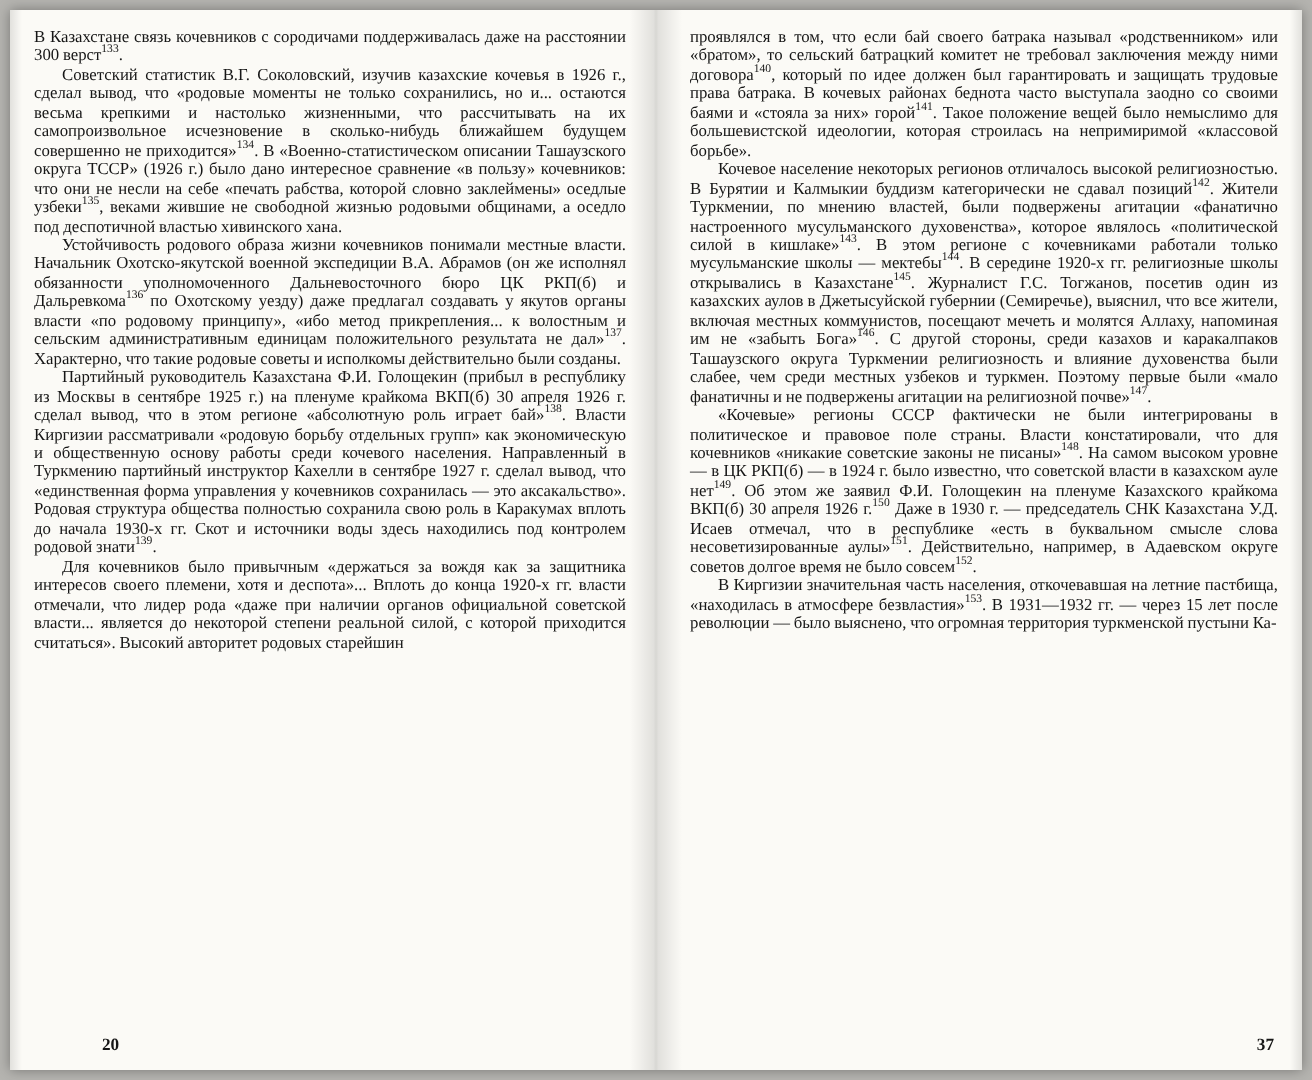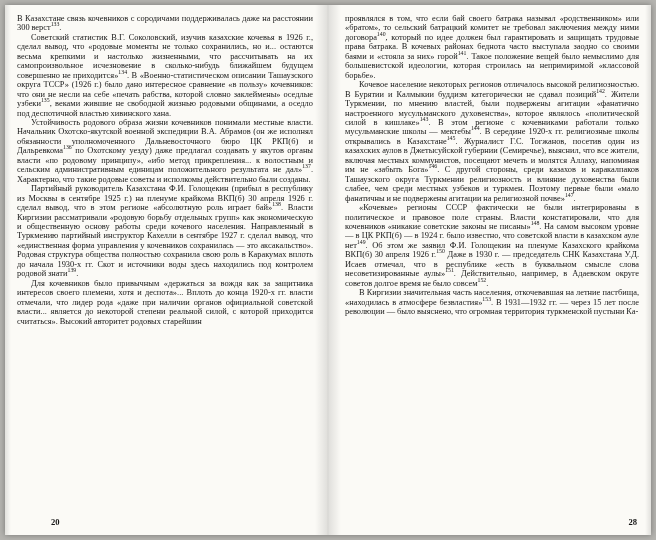--- a/index.html
+++ b/index.html
@@ -92,18 +92,18 @@
       </div>
     <div class="page-number num-left">20</div>
   </div>
   <div class="page right">
     <div class="page-body">
         <p class="noindent">проявлялся в том, что если бай своего батрака называл «родственником» или «братом», то сельский батрацкий комитет не требовал заключения между ними договора<sup>140</sup>, который по идее должен был гарантировать и защищать трудовые права батрака. В кочевых районах беднота часто выступала заодно со своими баями и «стояла за них» горой<sup>141</sup>. Такое положение вещей было немыслимо для большевистской идеологии, которая строилась на непримиримой «классовой борьбе».</p>
         <p>Кочевое население некоторых регионов отличалось высокой религиозностью. В Бурятии и Калмыкии буддизм категорически не сдавал позиций<sup>142</sup>. Жители Туркмении, по мнению властей, были подвержены агитации «фанатично настроенного мусульманского духовенства», которое являлось «политической силой в кишлаке»<sup>143</sup>. В этом регионе с кочевниками работали только мусульманские школы — мектебы<sup>144</sup>. В середине 1920-х гг. религиозные школы открывались в Казахстане<sup>145</sup>. Журналист Г.С. Тогжанов, посетив один из казахских аулов в Джетысуйской губернии (Семиречье), выяснил, что все жители, включая местных коммунистов, посещают мечеть и молятся Аллаху, напоминая им не «забыть Бога»<sup>146</sup>. С другой стороны, среди казахов и каракалпаков Ташаузского округа Туркмении религиозность и влияние духовенства были слабее, чем среди местных узбеков и туркмен. Поэтому первые были «мало фанатичны и не подвержены агитации на религиозной почве»<sup>147</sup>.</p>
         <p>«Кочевые» регионы СССР фактически не были интегрированы в политическое и правовое поле страны. Власти констатировали, что для кочевников «никакие советские законы не писаны»<sup>148</sup>. На самом высоком уровне — в ЦК РКП(б) — в 1924 г. было известно, что советской власти в казахском ауле нет<sup>149</sup>. Об этом же заявил Ф.И. Голощекин на пленуме Казахского крайкома ВКП(б) 30 апреля 1926 г.<sup>150</sup> Даже в 1930 г. — председатель СНК Казахстана У.Д. Исаев отмечал, что в республике «есть в буквальном смысле слова несоветизированные аулы»<sup>151</sup>. Действительно, например, в Адаевском округе советов долгое время не было совсем<sup>152</sup>.</p>
         <p>В Киргизии значительная часть населения, откочевавшая на летние пастбища, «находилась в атмосфере безвластия»<sup>153</sup>. В 1931—1932 гг. — через 15 лет после революции — было выяснено, что огромная территория туркменской пустыни Ка-</p>
       </div>
-    <div class="page-number num-right">28</div>
+    <div class="page-number num-right">37</div>
   </div>
   <div class="gutter"></div>
   <div class="edge-left"></div>
   <div class="edge-right"></div>
 </div>
 
 </body></html>

